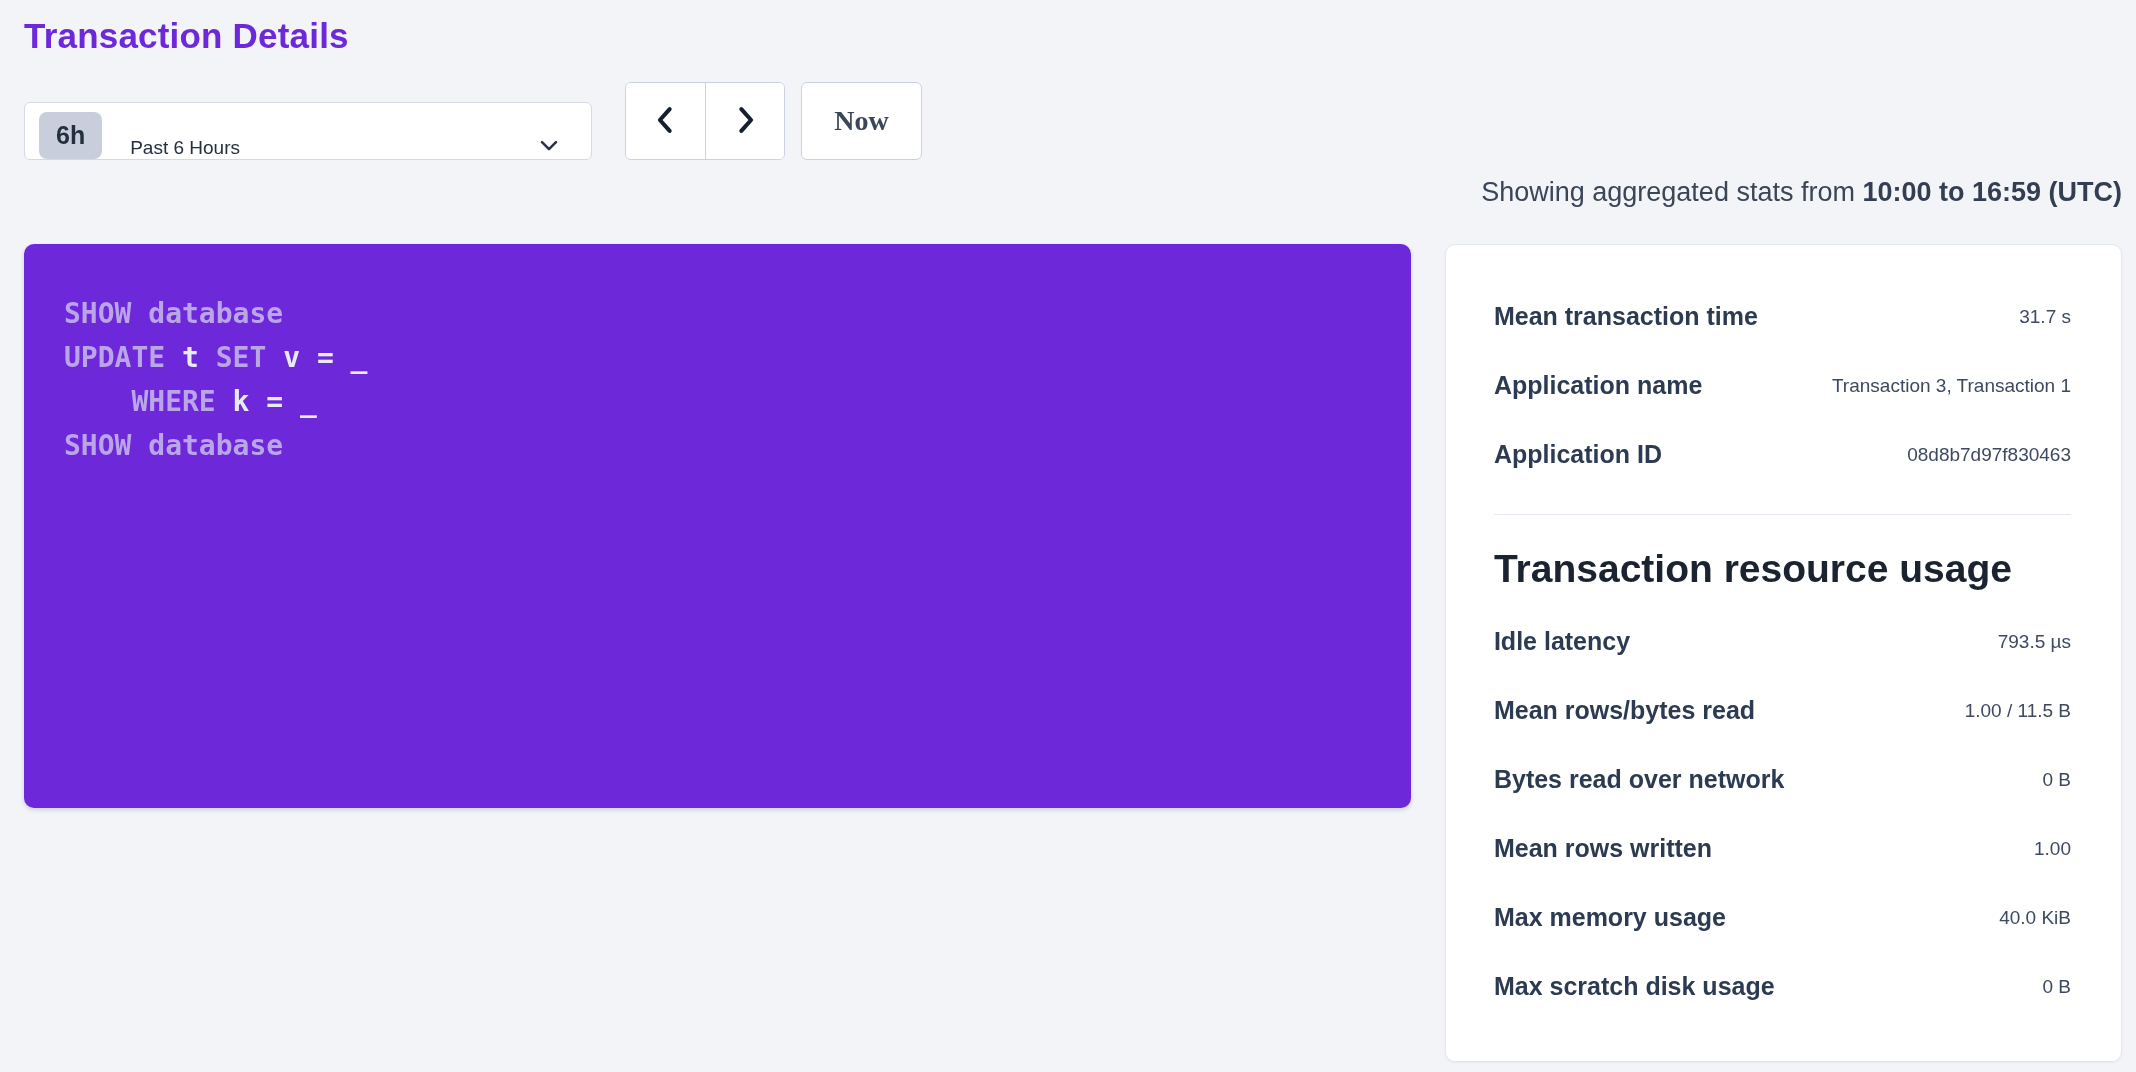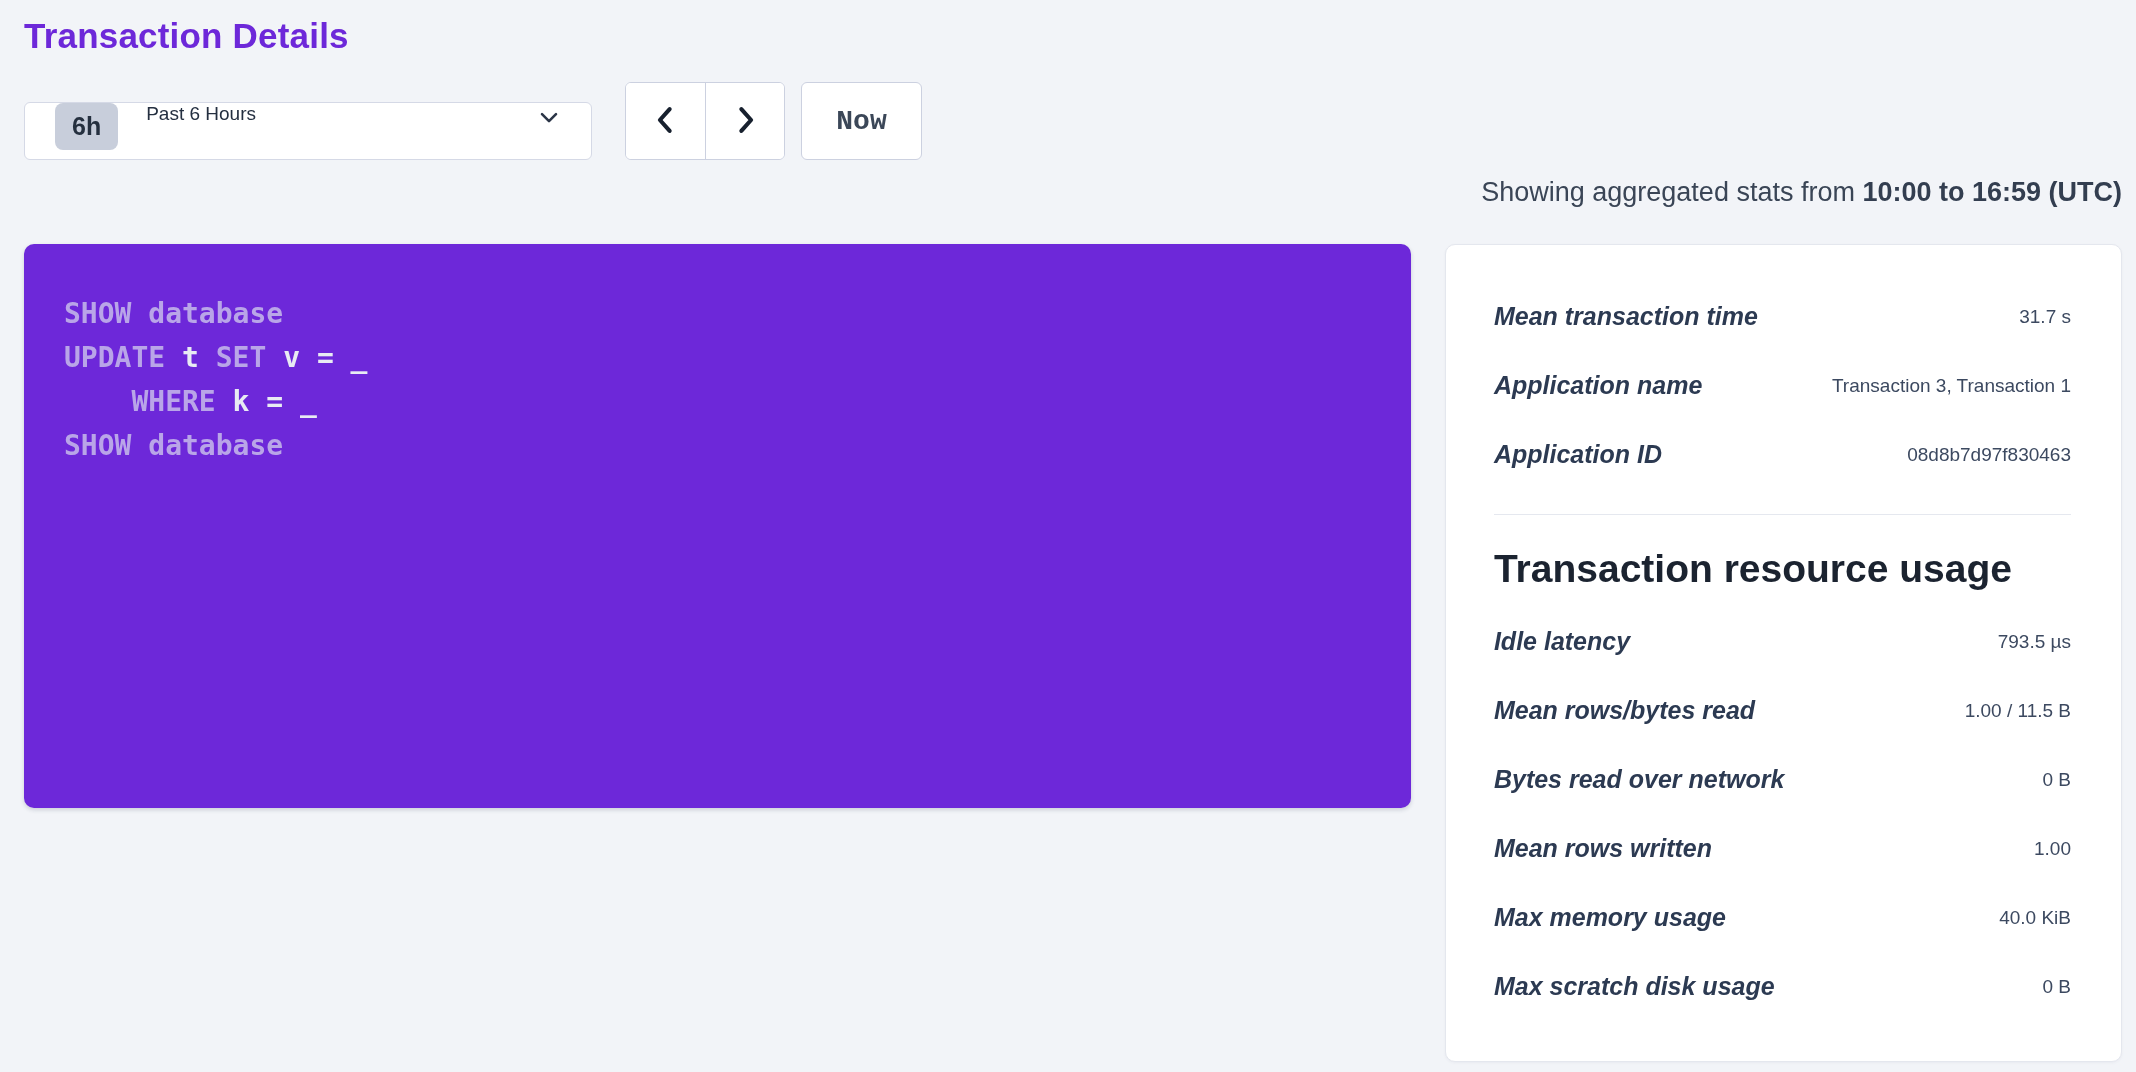--- a/index.html
+++ b/index.html
@@ -21,22 +21,22 @@
     letter-spacing: 0.2px;
   }
 
   
   .controls { display: flex; align-items: stretch; height: 78px; margin-top: 26px; }
   .range-select {
     width: 568px;
     background: #ffffff;
     border: 1px solid #d5d9e6;
     border-radius: 6px;
-    display: flex; align-items: flex-start;
-    padding: 0 28px 0 30px;
+    display: flex; align-items: flex-end;
+    padding: 0 28px 0 14px;
     cursor: pointer;
     margin-top: 20px;
   }
   .range-badge {
     background: #c8cedb;
     color: #25303f;
     font-weight: bold;
     font-size: 25px;
     border-radius: 8px;
     padding: 9px 17px;
@@ -52,21 +52,21 @@
   .arrow-btn {
     width: 79px; border: none; background: #fff;
     display: flex; align-items: center; justify-content: center;
     cursor: pointer; padding: 0;
   }
   .arrow-btn + .arrow-btn { border-left: 1px solid #ccd1e0; }
 
   .now-btn {
     margin-left: 16px; width: 121px;
     background: #fff; border: 1px solid #ccd1e0; border-radius: 6px;
-    font-family: Liberation Mono, monospace;
+    font-family: Liberation Serif, serif;
     font-size: 28px; font-weight: 600; color: #3b4758;
     cursor: pointer;
   }
 
   .caption { margin-top: 17px; font-size: 27px; color: #3a4556; text-align: right; }
   .caption b { color: #333e50; }
 
   
   .main { display: flex; align-items: flex-start; margin-top: 36px; }
 
@@ -89,21 +89,21 @@
   .stats-card {
     margin-left: 34px;
     width: 678px; min-height: 808px;
     background: #ffffff;
     border: 1px solid #e4e7ee;
     border-radius: 10px;
     padding: 37px 50px 40px 48px;
     box-shadow: 0 1px 3px rgba(50,60,90,0.05);
   }
   .stat-row { height: 69px; display: flex; justify-content: space-between; align-items: center; }
-  .stat-label { font-size: 25px; font-weight: bold; color: #2c3a52; font-style: italic; }
+  .stat-label { font-size: 25px; font-weight: bold; color: #2c3a52; }
   .stat-value { font-size: 19px; color: #3c4960; text-align: right; white-space: nowrap; }
   .card-divider { border: none; border-top: 1px solid #e5e8ef; margin: 25px 0 22px 0; }
   .section-heading {
     margin: 0; padding: 10px 0 16px 0;
     font-size: 39px; font-weight: bold; color: #1b2330;
   }
 </style>
 </head>
 <body>
 

